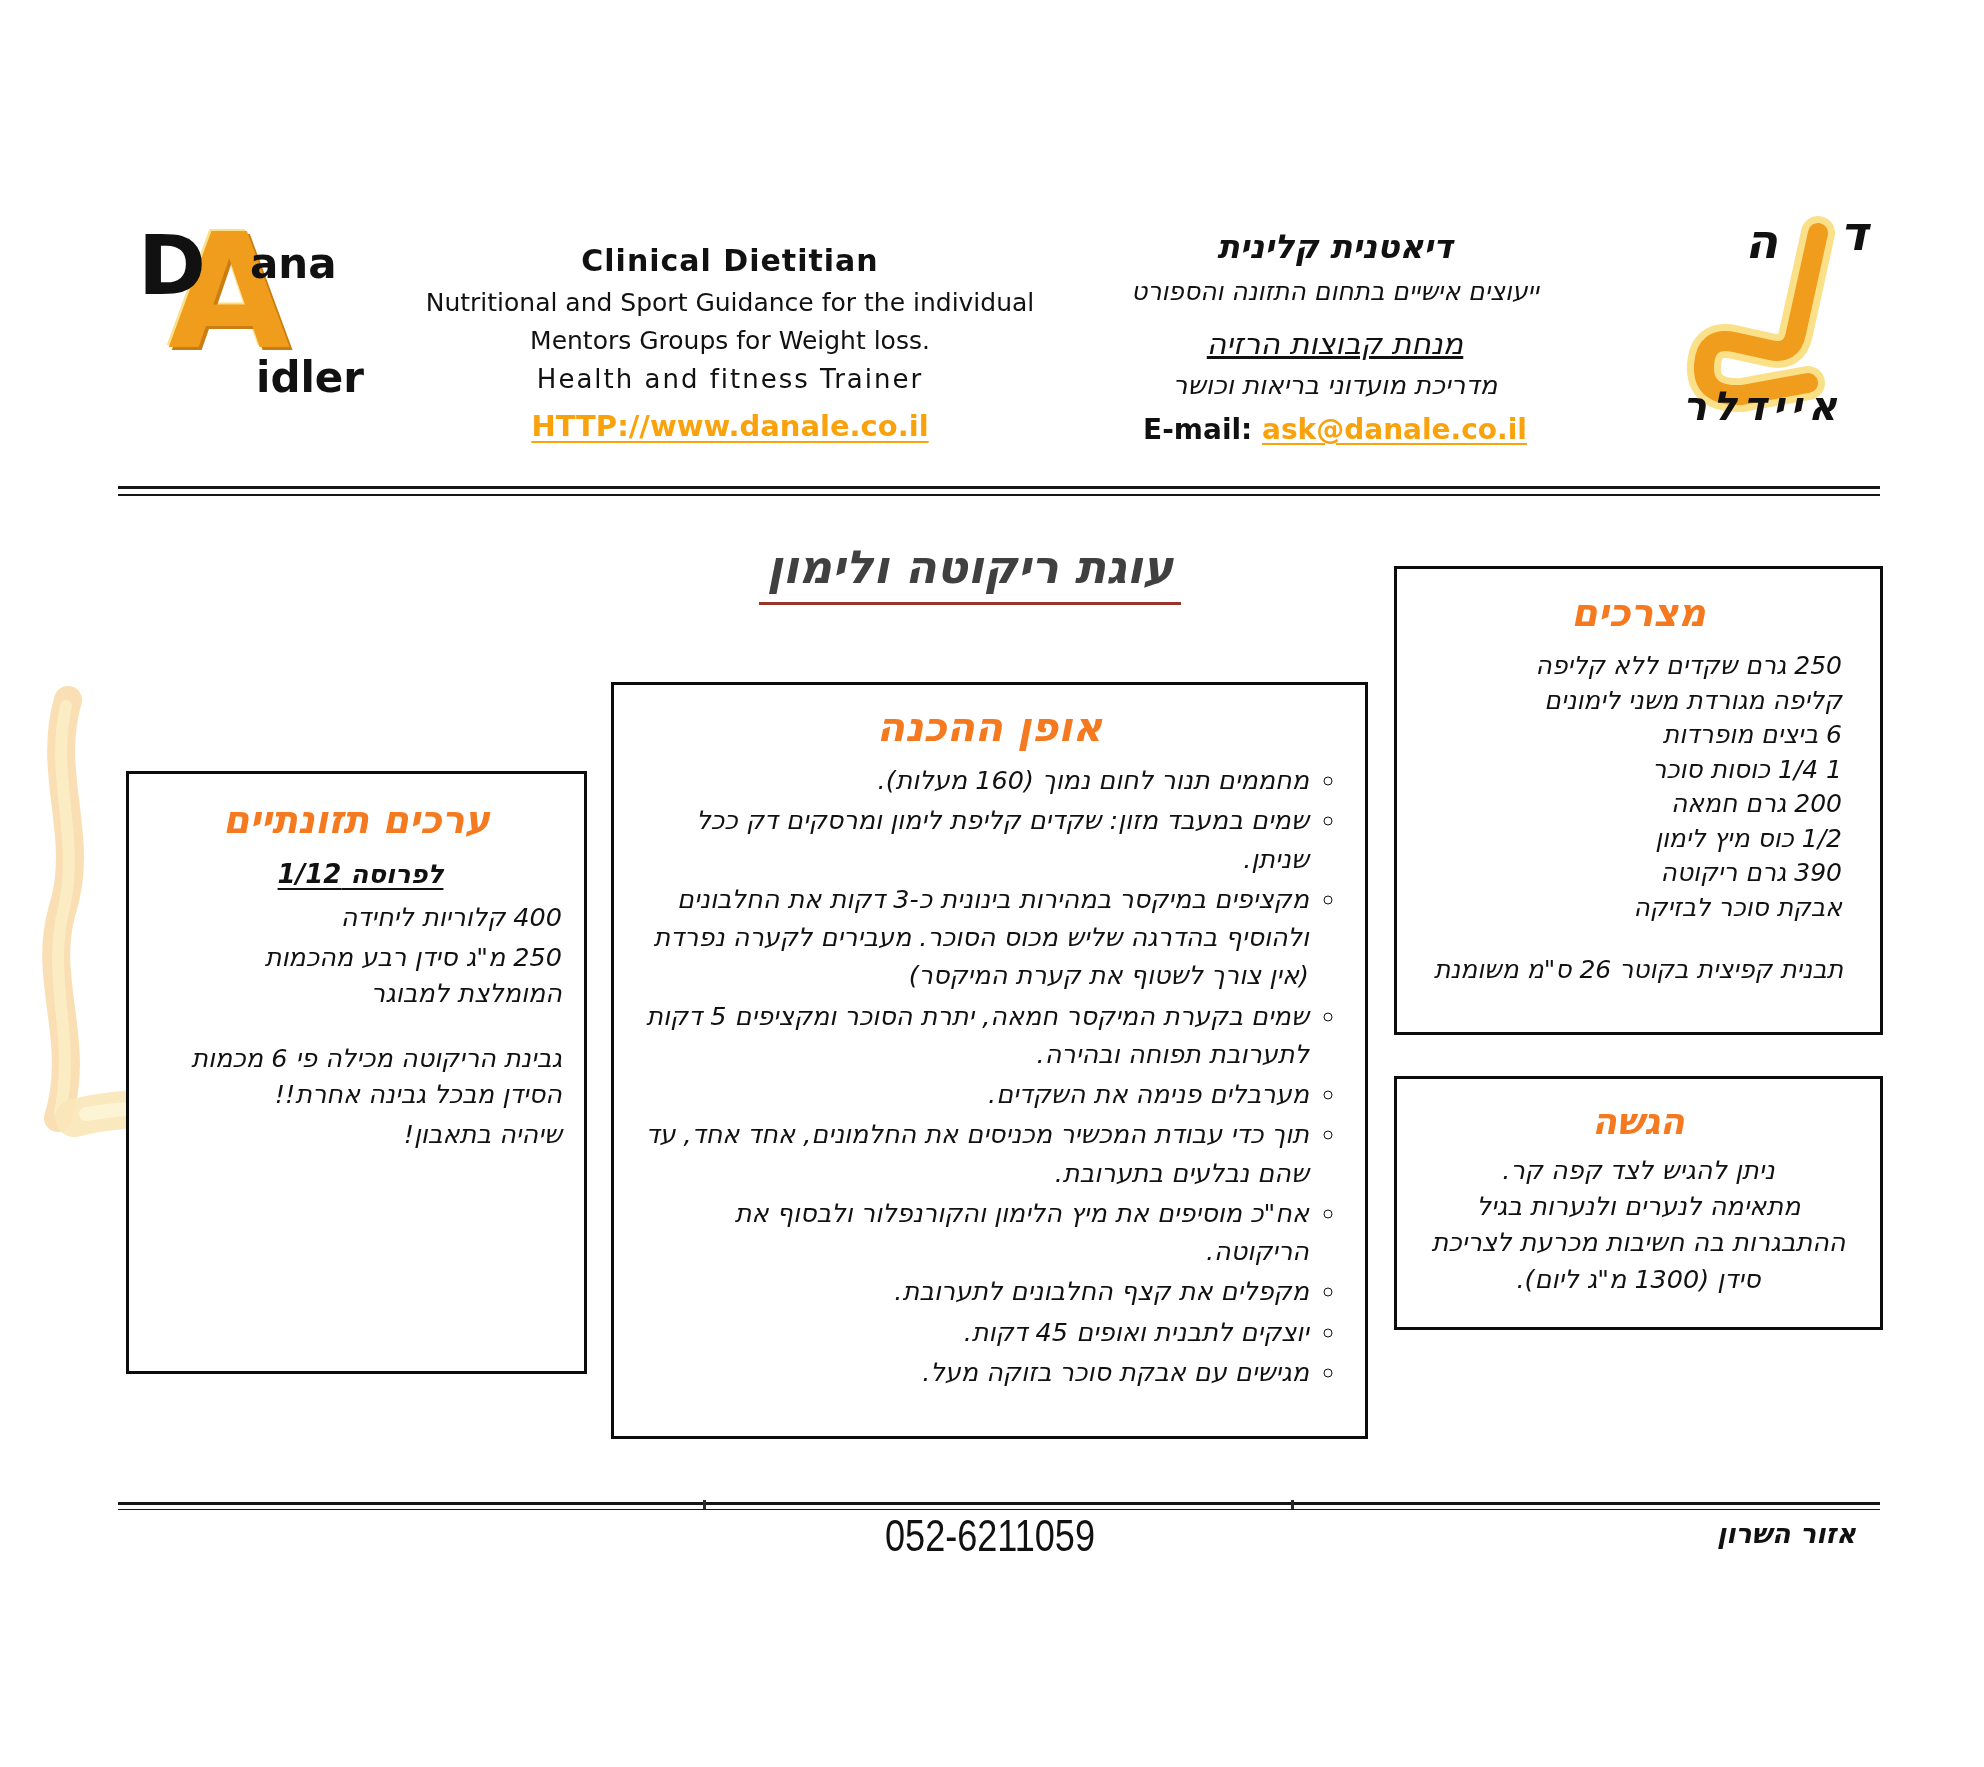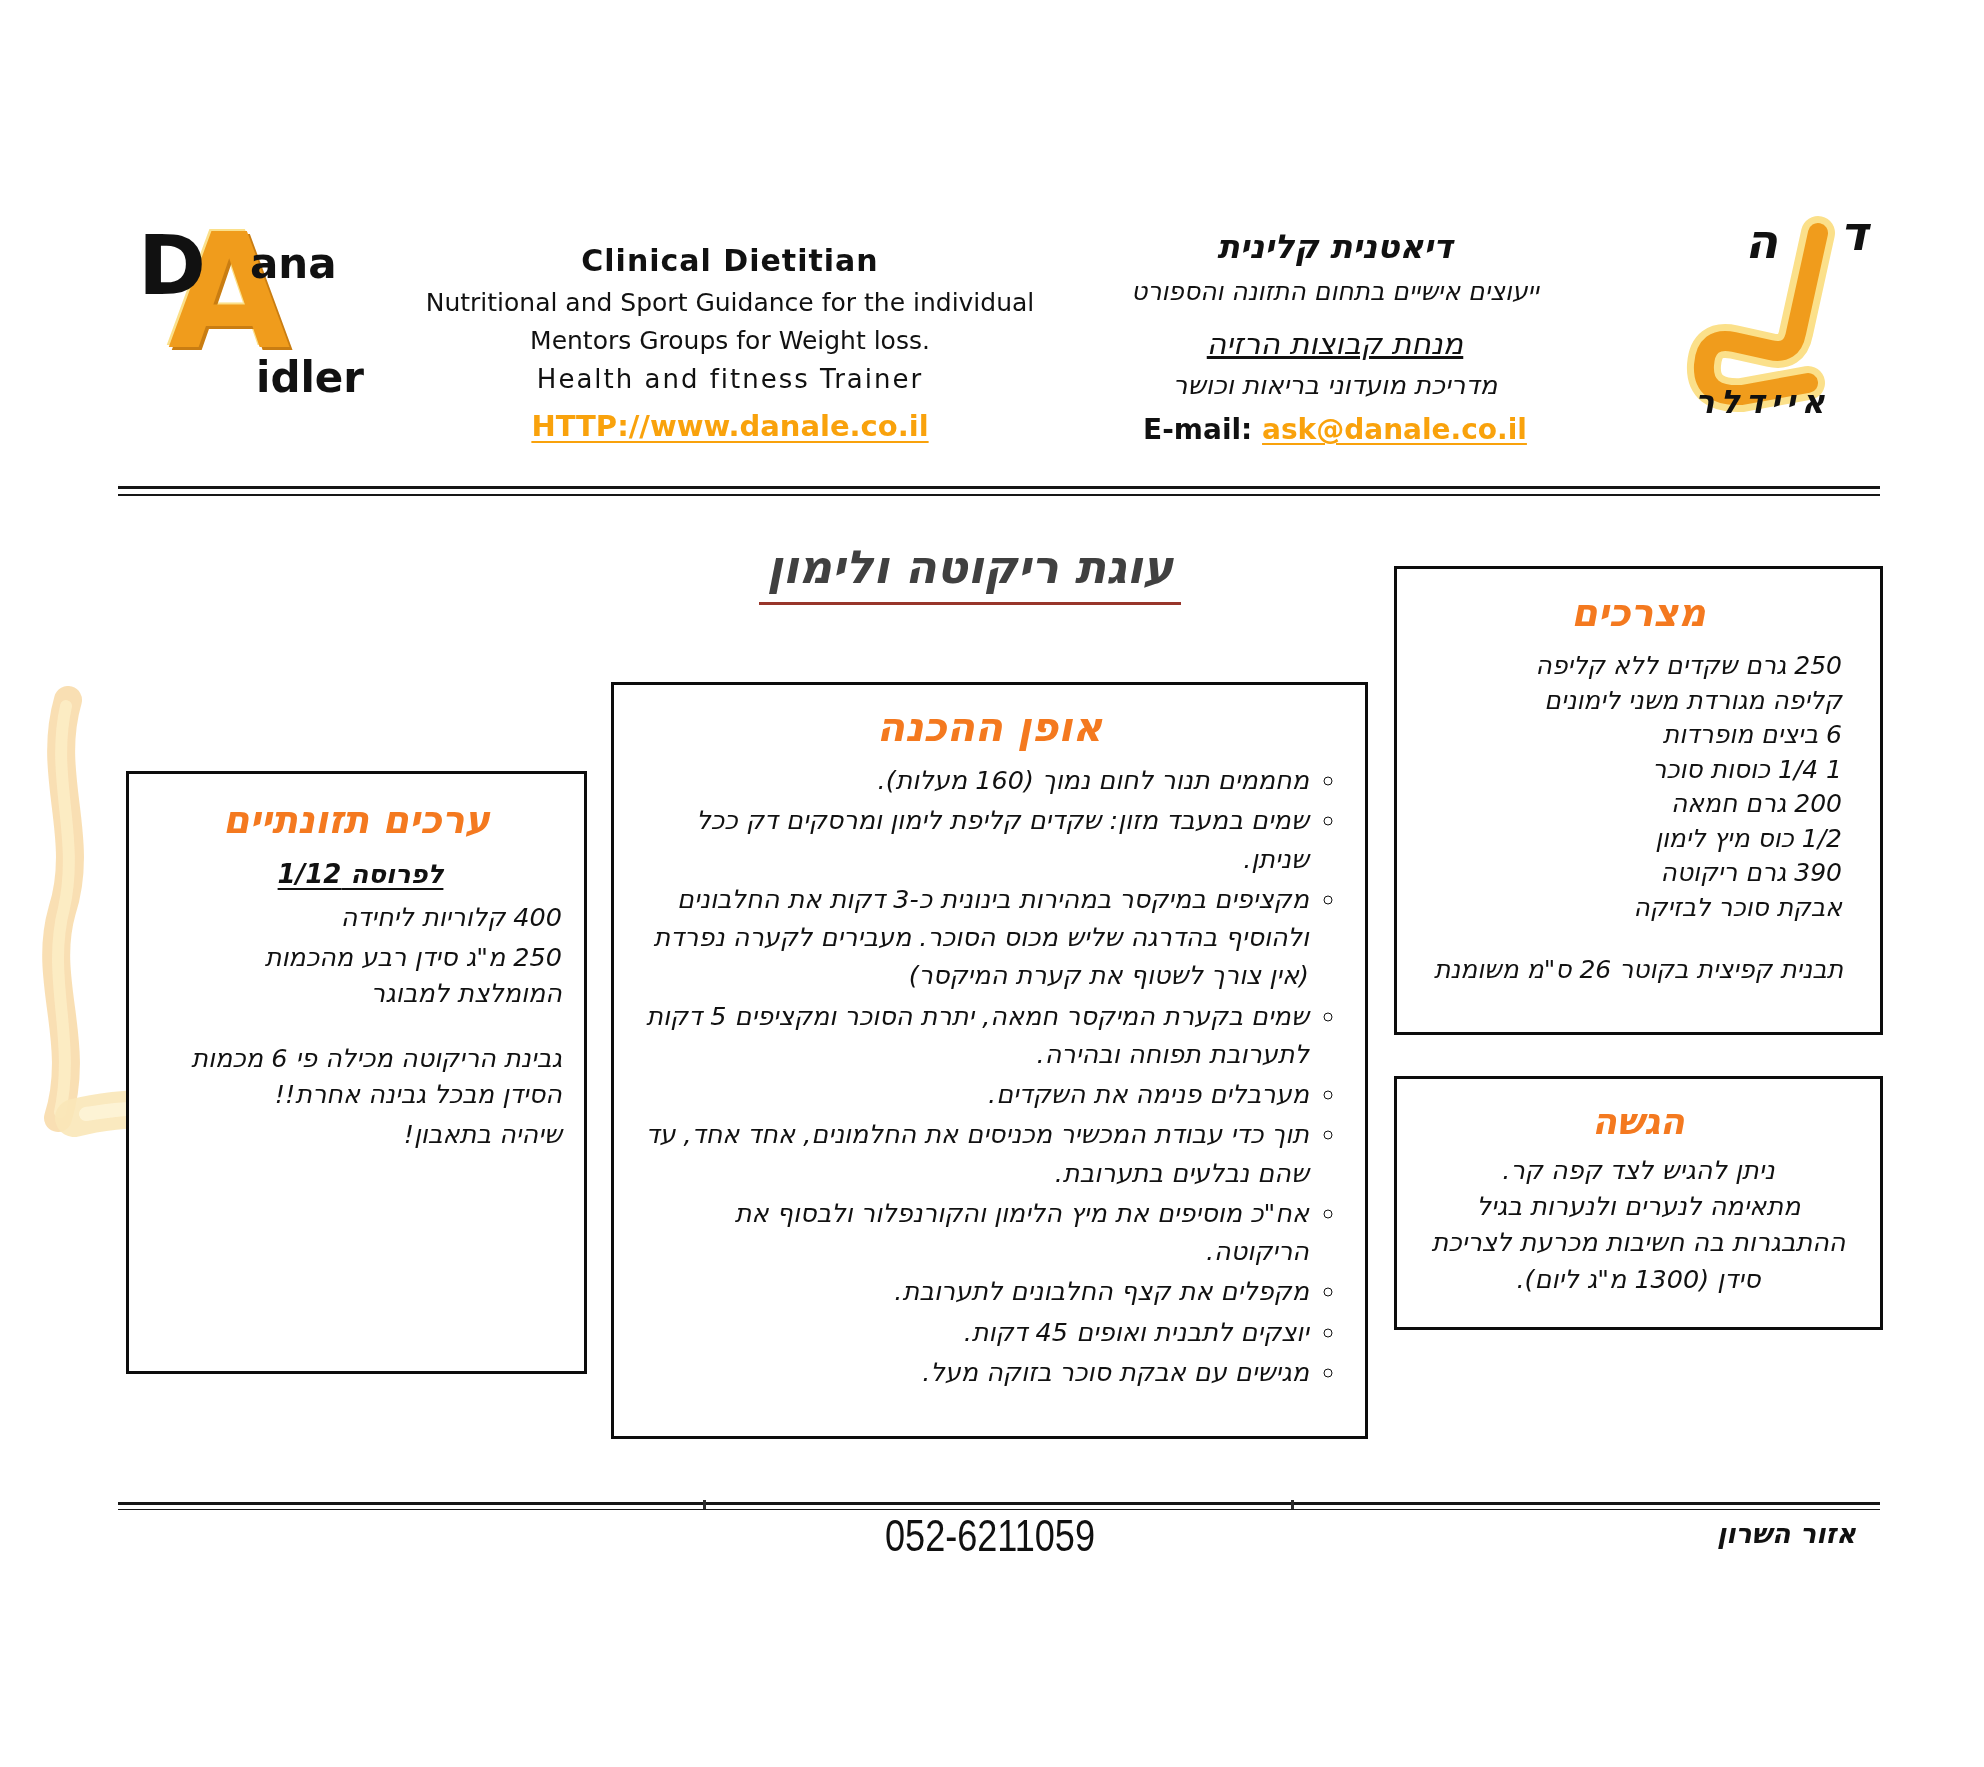--- a/index.html
+++ b/index.html
@@ -29,21 +29,21 @@
   .logo-left{left:138px;top:225px;width:270px;height:205px;}
   .logo-left .L-D{left:0;top:0;font-size:82px;font-weight:bold;line-height:1;}
   .logo-left .L-A{left:30px;top:-12px;font-size:158px;font-weight:bold;line-height:1;
      color:#f09c1c;text-shadow:3px 3px 0 #c97d12, -2px -2px 0 #fbe08a;}
   .logo-left .L-ana{left:112px;top:14px;font-size:42px;font-weight:bold;}
   .logo-left .L-idler{left:118px;top:128px;font-size:42px;font-weight:bold;}
   .logo-right{left:1628px;top:205px;width:270px;height:245px;}
   .logo-right .R-d{right:30px;top:0;font-size:48px;font-weight:bold;}
   .logo-right .R-h{right:120px;top:8px;font-size:48px;font-weight:bold;}
   .logo-right .R-bottom{left:0;top:178px;width:100%;text-align:center;
-     font-size:32px;font-weight:bold;letter-spacing:6px;}
+     font-size:40px;font-weight:bold;letter-spacing:6px;}
   
   .rule{left:118px;width:1762px;height:5px;border-top:3px solid #161616;border-bottom:2px solid #161616;}
   .rule.top{top:486px;}
   .rule.bottom{top:1502px;height:4px;border-bottom-width:1px;}
   .tick{width:3px;height:9px;background:#2c2c2c;top:1500px;}
   
   .page-title{left:640px;top:540px;width:660px;text-align:center;}
   .page-title span{display:inline-block;font-size:46px;font-weight:bold;color:#404040;
      border-bottom:3px solid #98352a;padding:0 8px 8px 8px;}
   

